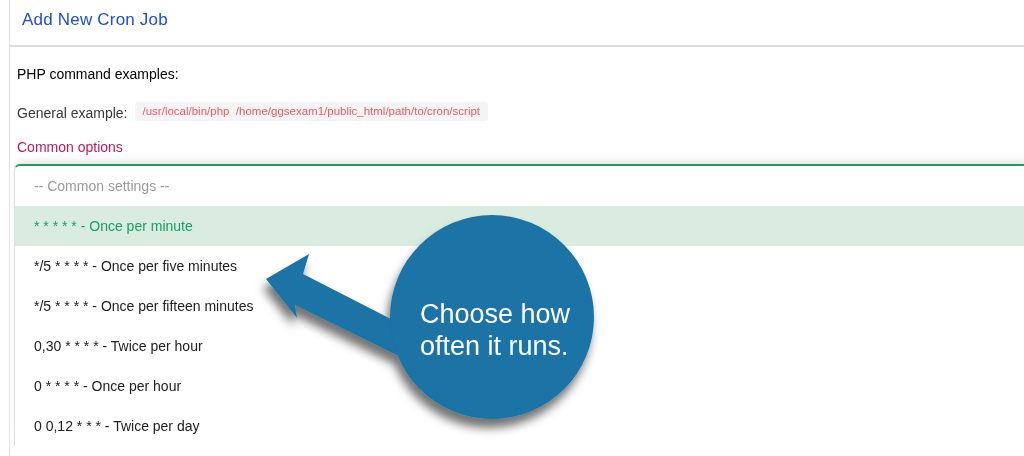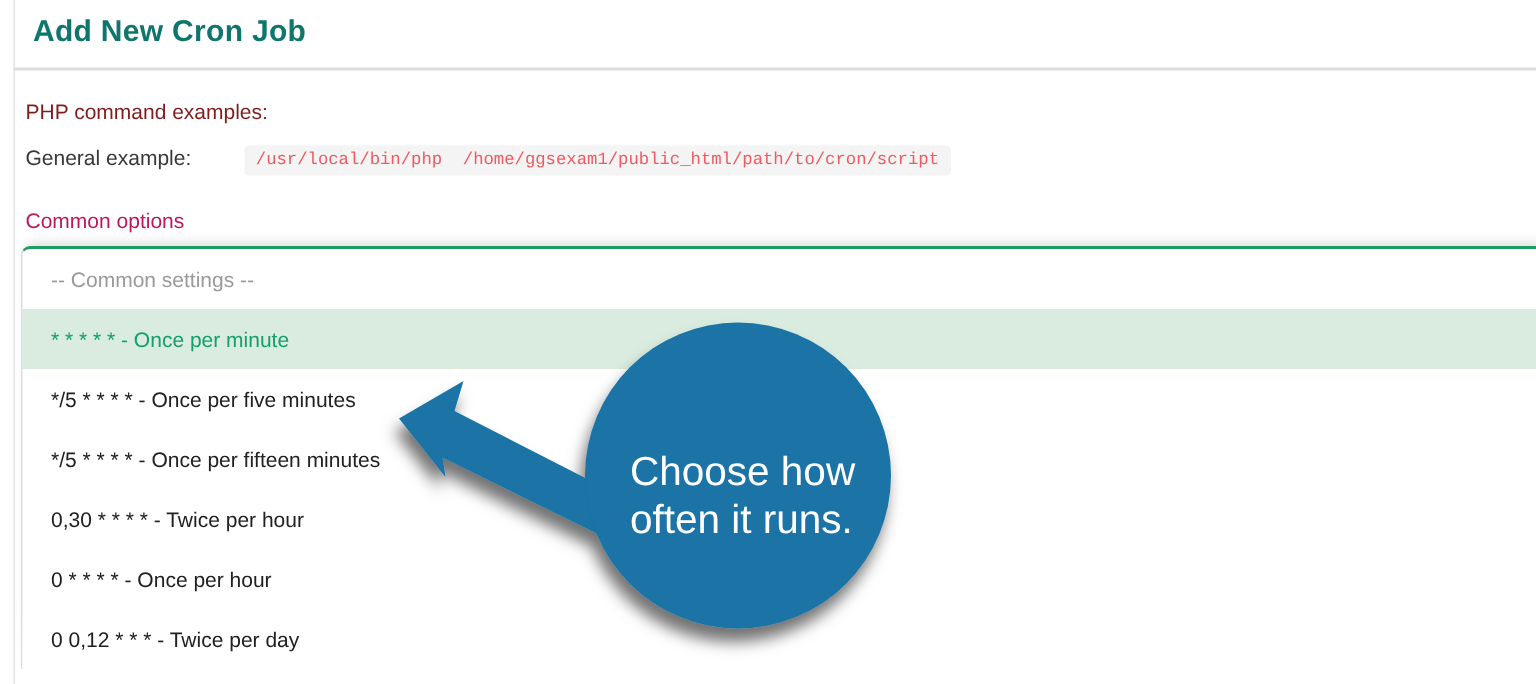--- a/index.html
+++ b/index.html
@@ -3,28 +3,28 @@
 <meta charset="utf-8">
 <style>
   html,body{margin:0;padding:0;}
   body{
     width:1024px;height:456px;overflow:hidden;position:relative;
     background:#ffffff;color:#3a3a3a;
     font-family:"Liberation Sans",sans-serif;
   }
   .abs{position:absolute;}
   .left-edge{left:9px;top:0;bottom:0;width:1px;background:#e3e3e3;}
-  .page-title{left:22px;top:10px;font-size:20px;font-weight:bold;color:#0f766e;letter-spacing:.2px;}
+  .page-title{left:22px;top:10px;font-size:17px;font-weight:normal;color:#1d4ed8;letter-spacing:.2px;}
   .divider{left:9px;right:0;top:45px;height:2px;background:#dddddd;}
-  .php-label{left:17px;top:66px;font-size:14px;color:#7f1d1d;}
-  .general-row{left:17px;top:97px;height:24px;display:flex;align-items:flex-start;font-size:14px;color:#383838;gap:28px;}
+  .php-label{left:17px;top:66px;font-size:14px;color:#000000;}
+  .general-row{left:17px;top:97px;height:24px;display:flex;align-items:flex-end;font-size:14px;color:#383838;}
   .code-chip{
     display:inline-block;margin-left:7px;padding:3px 8px 4px 8px;border-radius:3px;
     background:#f4f4f4;color:#ee5a5f;
-    font-family:Liberation Mono, monospace;font-size:11.5px;white-space:pre;
+    font-family:Liberation Sans, sans-serif;font-size:11.5px;white-space:pre;
   }
   .common-label{left:17px;top:139px;font-size:14px;color:#be185d;}
   .select-list{
     left:14px;top:164px;right:-8px;
     background:#ffffff;
     border-top:2px solid #1f9d61;
     border-left:1px solid #dcdcdc;
     border-radius:6px 6px 0 0;
     box-shadow:0 -6px 8px -4px rgba(0,0,0,.14);
   }

